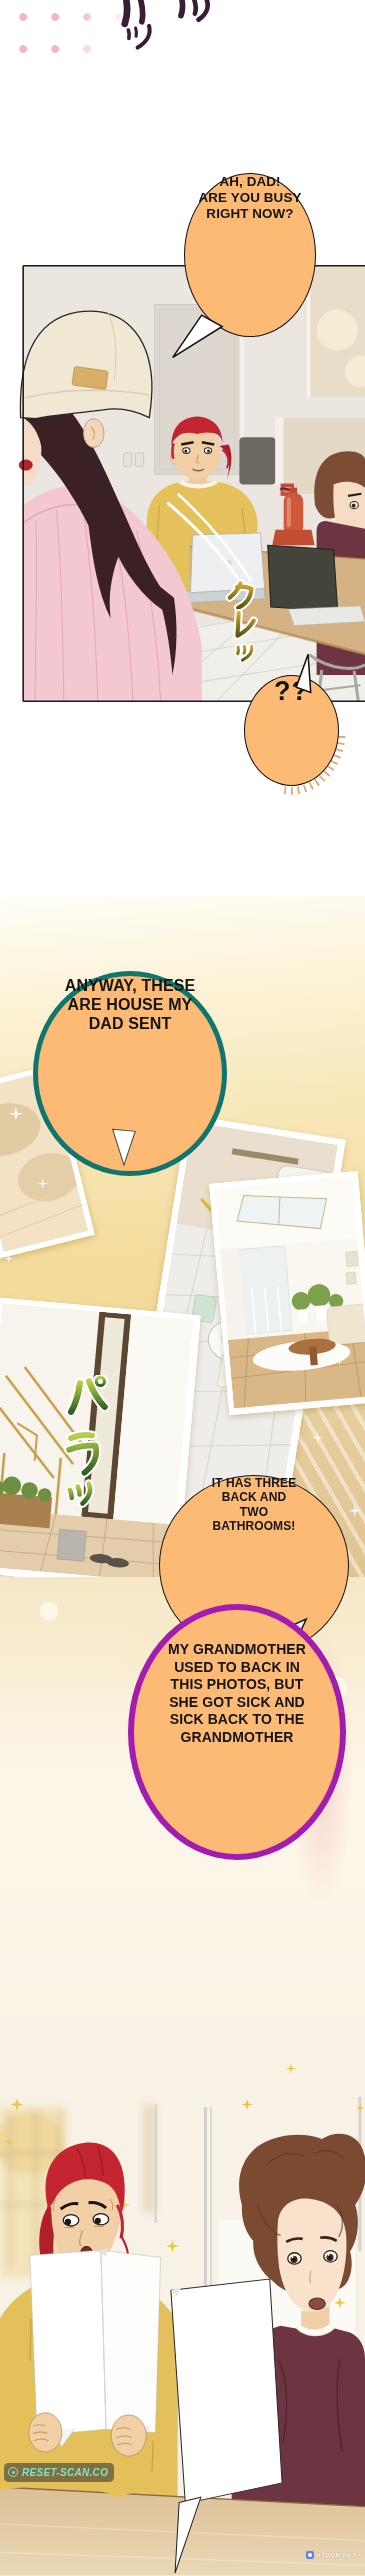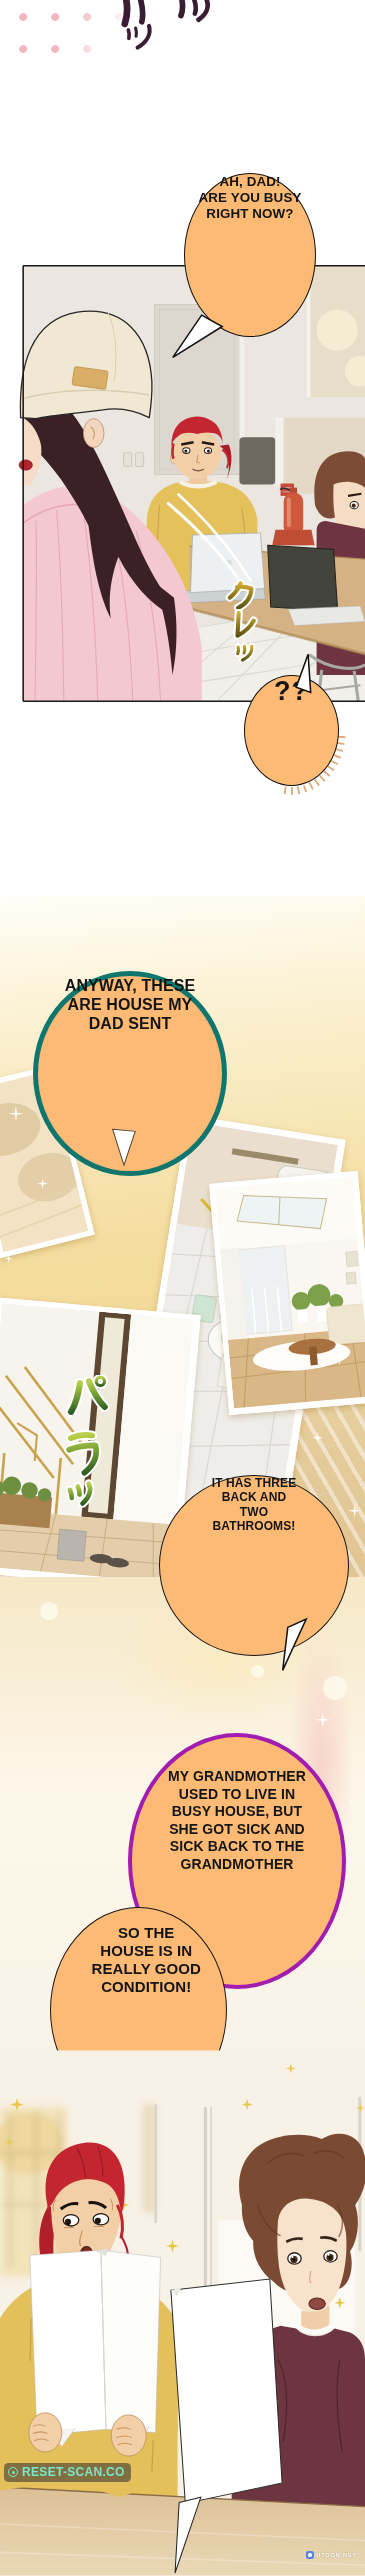--- a/index.html
+++ b/index.html
@@ -24,21 +24,21 @@
   .bt{font-weight:bold;color:#141414;letter-spacing:0.1px;}
   .bt span{display:block;}
   .b1{left:184px;top:173px;width:132px;height:164px;border:1.8px solid #111;}
   .b1 .bt{font-size:13.4px;line-height:1.18;}
   .b2{left:244px;top:675px;width:95px;height:111px;border:1.8px solid #111;}
   .b2 .bt{font-size:27px;letter-spacing:1px;}
   .b3{left:33px;top:971px;width:194px;height:205px;border:5px solid #0f766e;}
   .b3 .bt{font-size:16px;line-height:1.2;}
   .b4{left:159px;top:1475px;width:190px;height:181px;border:1.8px solid #151515;}
   .b4 .bt{font-size:12px;line-height:1.2;padding-bottom:15.5px;}
-  .b5{left:128px;top:1733px;width:218px;height:256px;border:4px solid #a21caf;}
+  .b5{left:128px;top:1604px;width:218px;height:256px;border:6px solid #a21caf;}
   .b5 .bt{font-size:14px;line-height:1.25;padding-top:31px;}
   .b6{left:50px;top:1907px;width:177px;height:206px;border:1.5px solid #161616;}
   .b6 .bt{font-size:15px;line-height:1.22;padding-top:15.5px;padding-left:15.5px;}
   
   .zone{left:0;top:896px;width:365px;height:680px;
     background:linear-gradient(175deg,#fffef8 0%,#fcf3d9 14%,#f8e8bb 32%,#f4dda0 50%,#f2d794 72%,#f6e2b0 100%);}
   .photo{position:absolute;background:#fff;box-shadow:0 2.6px 6.2px rgba(150,115,40,.35);}
   .photo .inner{width:100%;height:100%;overflow:hidden;position:relative;}
   .woodF{position:absolute;left:242px;top:397px;width:123px;height:289px;
     background:linear-gradient(10deg,#dfc28f,#ecd6a8);}
@@ -47,21 +47,21 @@
   .midbg{left:0;top:1577px;width:365px;height:474px;
     background-image:
       radial-gradient(closest-side at 88% 40%,rgba(246,203,194,.8),rgba(246,203,194,0) 75%),
       radial-gradient(closest-side at 60% 18%,rgba(250,232,182,.6),rgba(250,232,182,0) 75%),
       linear-gradient(180deg,#f6e8c6 0%,#f9efd7 22%,#fdf7ea 45%,#f9f2e6 100%);}
   
   .wmL{left:4.1px;top:2463px;height:18.5px;display:flex;align-items:center;gap:3.6px;padding:0 6.2px 0 4.1px;
        background:rgba(45,45,45,.55);border-radius:4.6px;}
   .wmL .ic{width:10.3px;height:10.3px;border:1.3px solid #7de5c8;border-radius:50%;position:relative;}
   .wmL .ic::after{content:"";position:absolute;left:2.6px;top:2.6px;width:3.1px;height:3.1px;border-radius:50%;background:#7de5c8;}
-  .wmL .tx{font-size:12px;font-weight:bold;color:#7de5c8;letter-spacing:0.3px;}
+  .wmL .tx{font-size:10px;font-weight:bold;color:#7de5c8;letter-spacing:0.3px;font-style:italic;}
   .wmR{left:306px;top:2551px;display:flex;align-items:center;gap:2.6px;}
   .wmR .ic{width:7.7px;height:7.7px;border-radius:2.1px;background:#5b82e8;position:relative;}
   .wmR .ic::after{content:"";position:absolute;left:2.1px;top:2.1px;width:3.6px;height:3.6px;border-radius:50%;background:#fff;}
   .wmR .tx{font-size:5.7px;font-weight:bold;color:#fff;letter-spacing:0.8px;text-shadow:0 0 1.5px rgba(0,0,0,.35);}
   
   .oln{stroke:#fff;fill:none;stroke-linecap:round;stroke-linejoin:round;}
   .cln{fill:none;stroke-linecap:round;stroke-linejoin:round;}
 </style>
 </head>
 <body>
@@ -430,36 +430,28 @@
       <span>BATHROOMS!</span>
     </div>
   </div>
   <svg class="abs" style="left:276px;top:1613px;" width="41" height="64" viewBox="0 0 80 125">
     <polygon points="23,28 59,12 13,112" fill="#fff" stroke="#151515" stroke-width="3"></polygon>
   </svg>
 
   <div class="bub b5">
     <div class="bt">
       <span>MY GRANDMOTHER</span>
-      <span>USED TO LIVE IN</span>
-      <span>BUSY HOUSE, BUT</span>
+      <span>USED TO BACK IN</span>
+      <span>THIS PHOTOS, BUT</span>
       <span>SHE GOT SICK AND</span>
       <span>SICK BACK TO THE</span>
       <span>GRANDMOTHER</span>
     </div>
   </div>
 
-  <div class="bub b6">
-    <div class="bt">
-      <span>SO THE</span>
-      <span>HOUSE IS IN</span>
-      <span>REALLY GOOD</span>
-      <span>CONDITION!</span>
-    </div>
-  </div>
   <svg class="abs" style="left:116px;top:2091px;" width="36" height="49" viewBox="0 0 70 95">
     <polygon points="13,18 51,10 45,82" fill="#fff" stroke="#161616" stroke-width="3"></polygon>
   </svg>
 
   <svg class="abs" style="left:0;top:2050px;" width="365" height="526" viewBox="0 0 709 1020">
     <defs>
       <linearGradient id="woodg" x1="0" y1="0" x2="0" y2="1">
         <stop offset="0" stop-color="#dcc096"></stop>
           <stop offset="1" stop-color="#ead8b6"></stop>
       </linearGradient>

